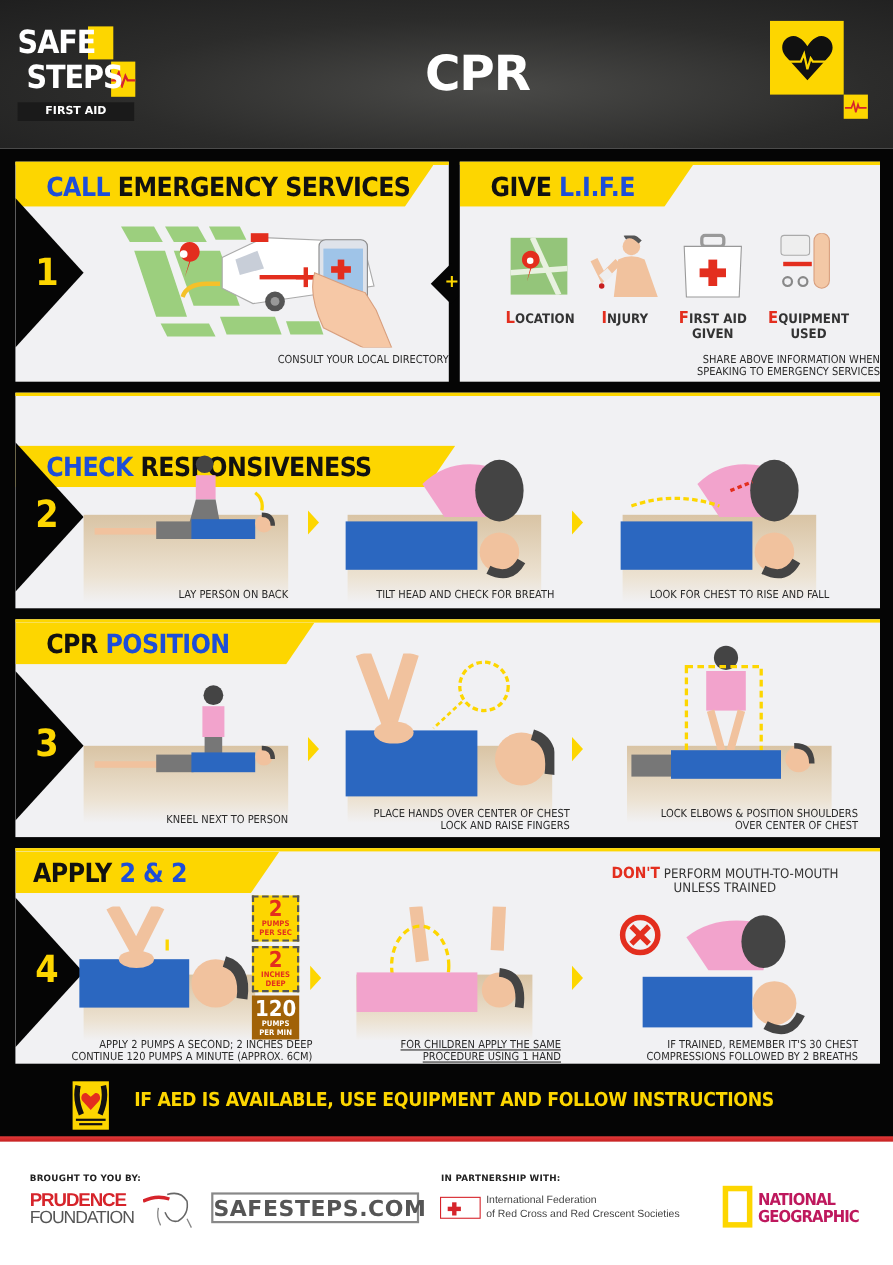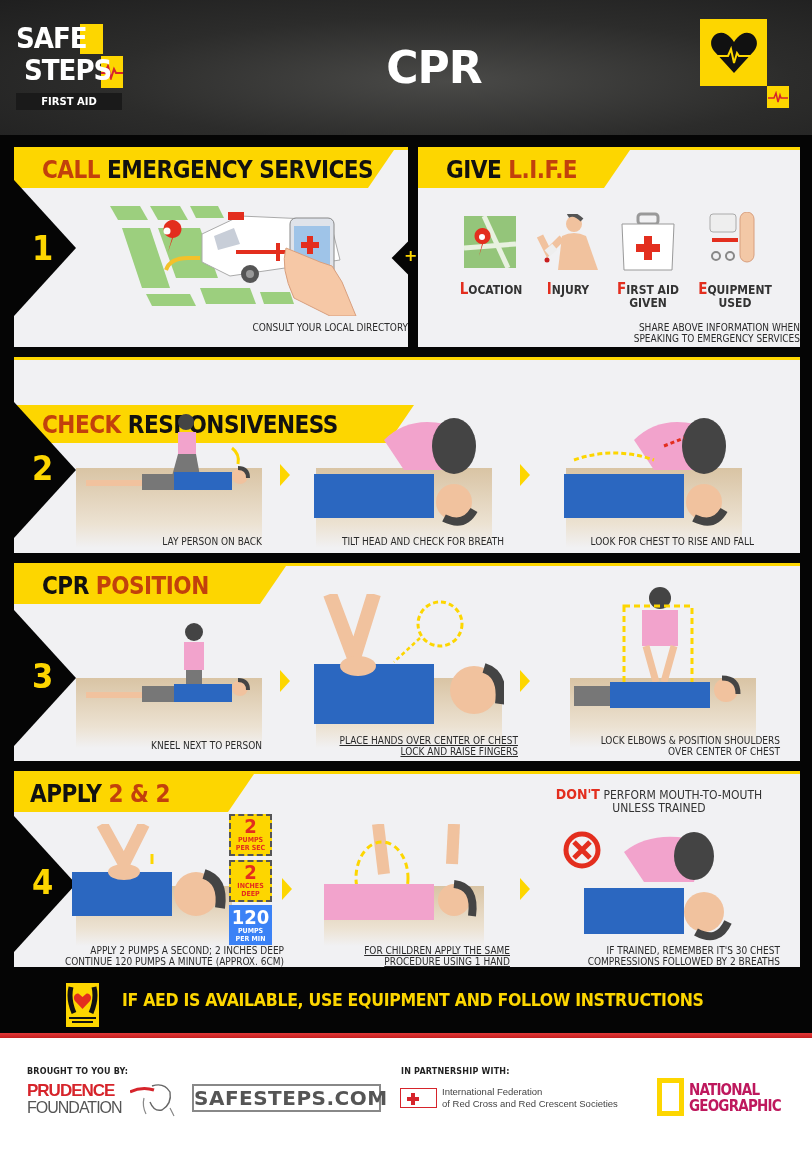--- a/index.html
+++ b/index.html
@@ -30,42 +30,42 @@
 
   
   .main { position: absolute; left: 0; top: 135px; width: 812px; height: 900px; background: #050505; }
   .panel { position: absolute; background: #f1f1f3; border-top: 3px solid #fdd600; overflow: hidden; }
   .ribbon {
     position: absolute; left: 0; top: 0; height: 38px; background: #fdd600;
     clip-path: polygon(0 0, 100% 0, calc(100% - 26px) 100%, 0 100%);
     font-weight: bold; font-size: 24px; line-height: 40px; padding-left: 28px; white-space: nowrap;
     font-family: "DejaVu Sans Condensed","DejaVu Sans", sans-serif; letter-spacing: -0.5px;
   }
-  .red { color: #c2410c; text-align: right; }
+  .red { color: #1d4ed8; text-align: right; }
   .blk { color: #111; }
 
   .step-arrow { position: absolute; left: 0; width: 0; height: 0; border-top: 68px solid transparent; border-bottom: 68px solid transparent; border-left: 62px solid #050505; }
   .step-num { position: absolute; left: 18px; color: #fdd600; font-weight: bold; font-size: 34px; font-family: "DejaVu Sans Condensed","DejaVu Sans", sans-serif; }
 
   .caption { position: absolute; text-align: right; font-size: 10px; color: #2a2a2a; line-height: 11px; font-family: "DejaVu Sans Condensed","DejaVu Sans", sans-serif; }
   .chev { position: absolute; width: 0; height: 0; border-top: 11px solid transparent; border-bottom: 11px solid transparent; border-left: 10px solid #fdd600; }
 
   .scene { position: absolute; }
   .floor { position: absolute; background: linear-gradient(#d9c4a4, #ece2d2 70%, rgba(241,241,243,0)); }
 
   
   .life-item { position: absolute; text-align: center; font-weight: bold; font-size: 12px; color: #333; line-height: 13px; font-family: "DejaVu Sans Condensed","DejaVu Sans", sans-serif; }
   .life-item .cap { color: #e32e1e; font-size: 15px; }
 
   .plus-join { position: absolute; left: 397px; top: 110px; width: 26px; height: 26px; background: #050505; transform: rotate(45deg); }
   .plus-glyph { position: absolute; left: 404px; top: 111px; color: #fdd600; font-weight: bold; font-size: 16px; }
 
   .badge { position: absolute; width: 43px; text-align: center; font-weight: bold; font-family: "DejaVu Sans Condensed","DejaVu Sans", sans-serif; }
   .badge-y { background: #fdd600; border: 2px dashed #555; color: #e32e1e; }
-  .badge-g { background: #3b82f6; color: #fff; }
+  .badge-g { background: #a16207; color: #fff; }
   .badge .big { font-size: 20px; line-height: 20px; display: block; }
   .badge .sm { font-size: 7px; line-height: 8px; display: block; }
 
   .dont { position: absolute; text-align: center; font-size: 12px; color: #333; line-height: 13px; font-family: "DejaVu Sans Condensed","DejaVu Sans", sans-serif; }
   .dont b { color: #e32e1e; font-size: 14px; }
 
   
   .aed { position: absolute; left: 0; top: 840px; width: 812px; height: 60px; }
   .aed-icon { position: absolute; left: 66px; top: 8px; width: 33px; height: 44px; background: #fdd600; }
   .aed-text { position: absolute; left: 122px; top: 15px; color: #fdd600; font-weight: bold; font-size: 17.5px; letter-spacing: -0.3px; font-family: "DejaVu Sans Condensed","DejaVu Sans", sans-serif; white-space: nowrap; }
@@ -287,21 +287,21 @@
     <div class="floor" style="left:302px; top:112px; width:186px; height:70px;"></div>
     <svg class="scene" style="left:300px; top:28px;" width="190" height="140" viewBox="0 0 190 140">
       <path d="M16 0 L40 64 L60 0" stroke="#f1c29e" stroke-width="14" fill="none"></path>
       <circle cx="126" cy="30" r="22" fill="none" stroke="#fdd600" stroke-width="3" stroke-dasharray="5 3"></circle>
       <path d="M106 44 L80 68" stroke="#fdd600" stroke-width="2.5" stroke-dasharray="4 3"></path>
       <rect x="0" y="70" width="120" height="60" fill="#2b67c0"></rect>
         <ellipse cx="44" cy="72" rx="18" ry="10" fill="#f1c29e"></ellipse>
       <circle cx="160" cy="96" r="24" fill="#f1c29e"></circle>
         <path d="M170 74 Q190 80 186 110" stroke="#444" stroke-width="10" fill="none"></path>
     </svg>
-    <div class="caption" style="left:284px; width:220px; top:169px;text-decoration:underline;">
+    <div class="caption" style="left:284px; width:220px; top:169px;">
       <span>PLACE HANDS OVER CENTER OF CHEST</span><br>
       <span>LOCK AND RAISE FINGERS</span>
     </div>
 
     <div class="chev" style="left:506px; top:104px;"></div>
 
     <div class="floor" style="left:556px; top:112px; width:186px; height:70px;"></div>
     <svg class="scene" style="left:556px; top:20px;" width="190" height="150" viewBox="0 0 190 150">
       <circle cx="90" cy="12" r="11" fill="#444"></circle>
         <rect x="72" y="24" width="36" height="36" fill="#f2a3cc"></rect>

